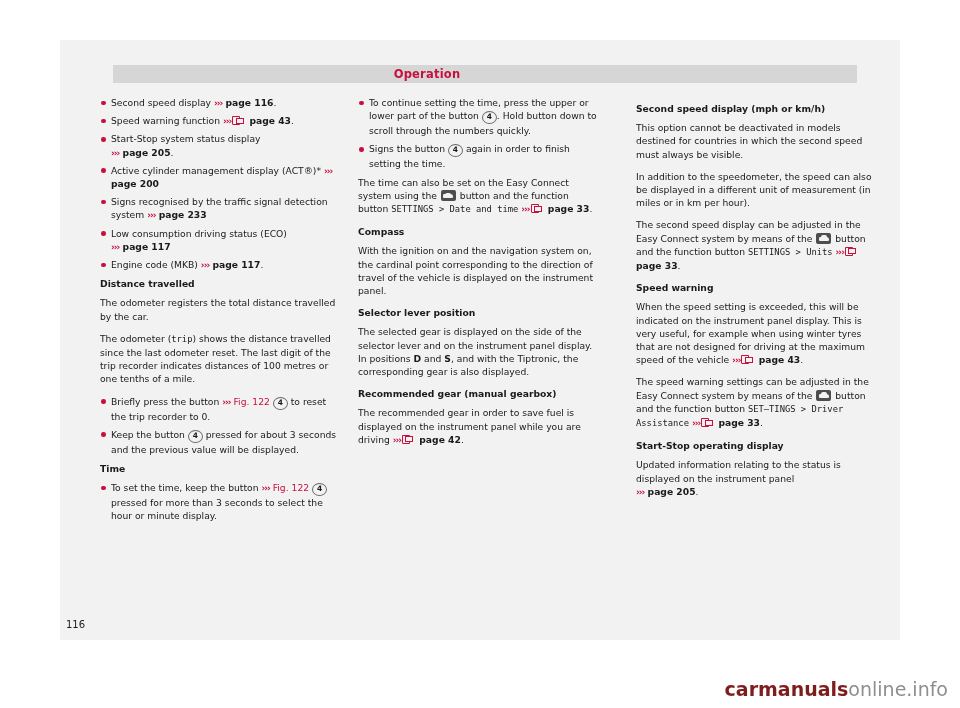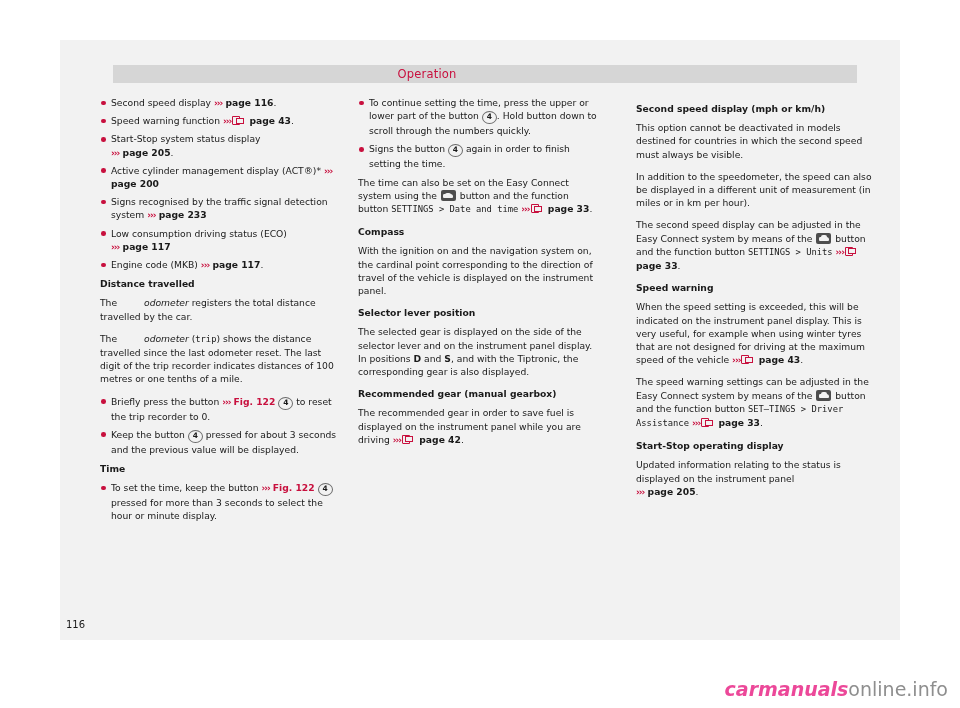--- a/index.html
+++ b/index.html
@@ -22,21 +22,21 @@
     left:113px;top:65px;
     width:744px;height:18px;
     background:#d6d6d6;
   }
   .header-title{
     position:absolute;
     left:0;top:0;
     width:628px;
     text-align:center;
     font-size:11.5px;
-    font-weight:normal;
+    font-weight:bold;
     color:#c8103e;
     line-height:18px;
     letter-spacing:0.2px;
   }
   .cols{
     position:absolute;
     left:88px;top:96px;
     width:780px;
   }
   .col{
@@ -62,23 +62,23 @@
     width:4.6px;height:4.6px;
     border-radius:50%;
     background:#c8103e;
   }
   .sub{
     font-weight:bold;
     margin:6px 0 6px 0;
   }
   .arrows{color:#c8103e;font-weight:bold;letter-spacing:-1px;}
   .ref{font-weight:bold;}
-  .red{color:#c8103e;font-weight:bold;}
+  .red{color:#c8103e;font-weight:normal;}
   .mono{font-family:"DejaVu Sans Mono", monospace;font-weight:normal;font-size:8.8px;}
-  .it{font-style:italic;margin-left:24px;}
+  .it{}
   
   .bookicon{
     display:inline-block;
     width:13px;height:9px;
     vertical-align:-1px;
     position:relative;
     margin:0 1px;
   }
   .bookicon:before{
     content:"";
@@ -144,21 +144,21 @@
     font-size:10px;
     color:#1a1a1a;
   }
   .watermark{
     position:absolute;
     right:12px;bottom:8px;
     font-size:19px;
     color:#8e8e8e;
     font-family:"DejaVu Sans", sans-serif;
   }
-  .watermark b{color:#ec4899;font-weight:bold;font-style:italic;}
+  .watermark b{color:#7f1d1d;font-weight:bold;}
 </style>
 </head>
 <body>
 
 <div class="page"></div>
 
 <div class="header-bar">
   <div class="header-title">Operation</div>
 </div>
 

